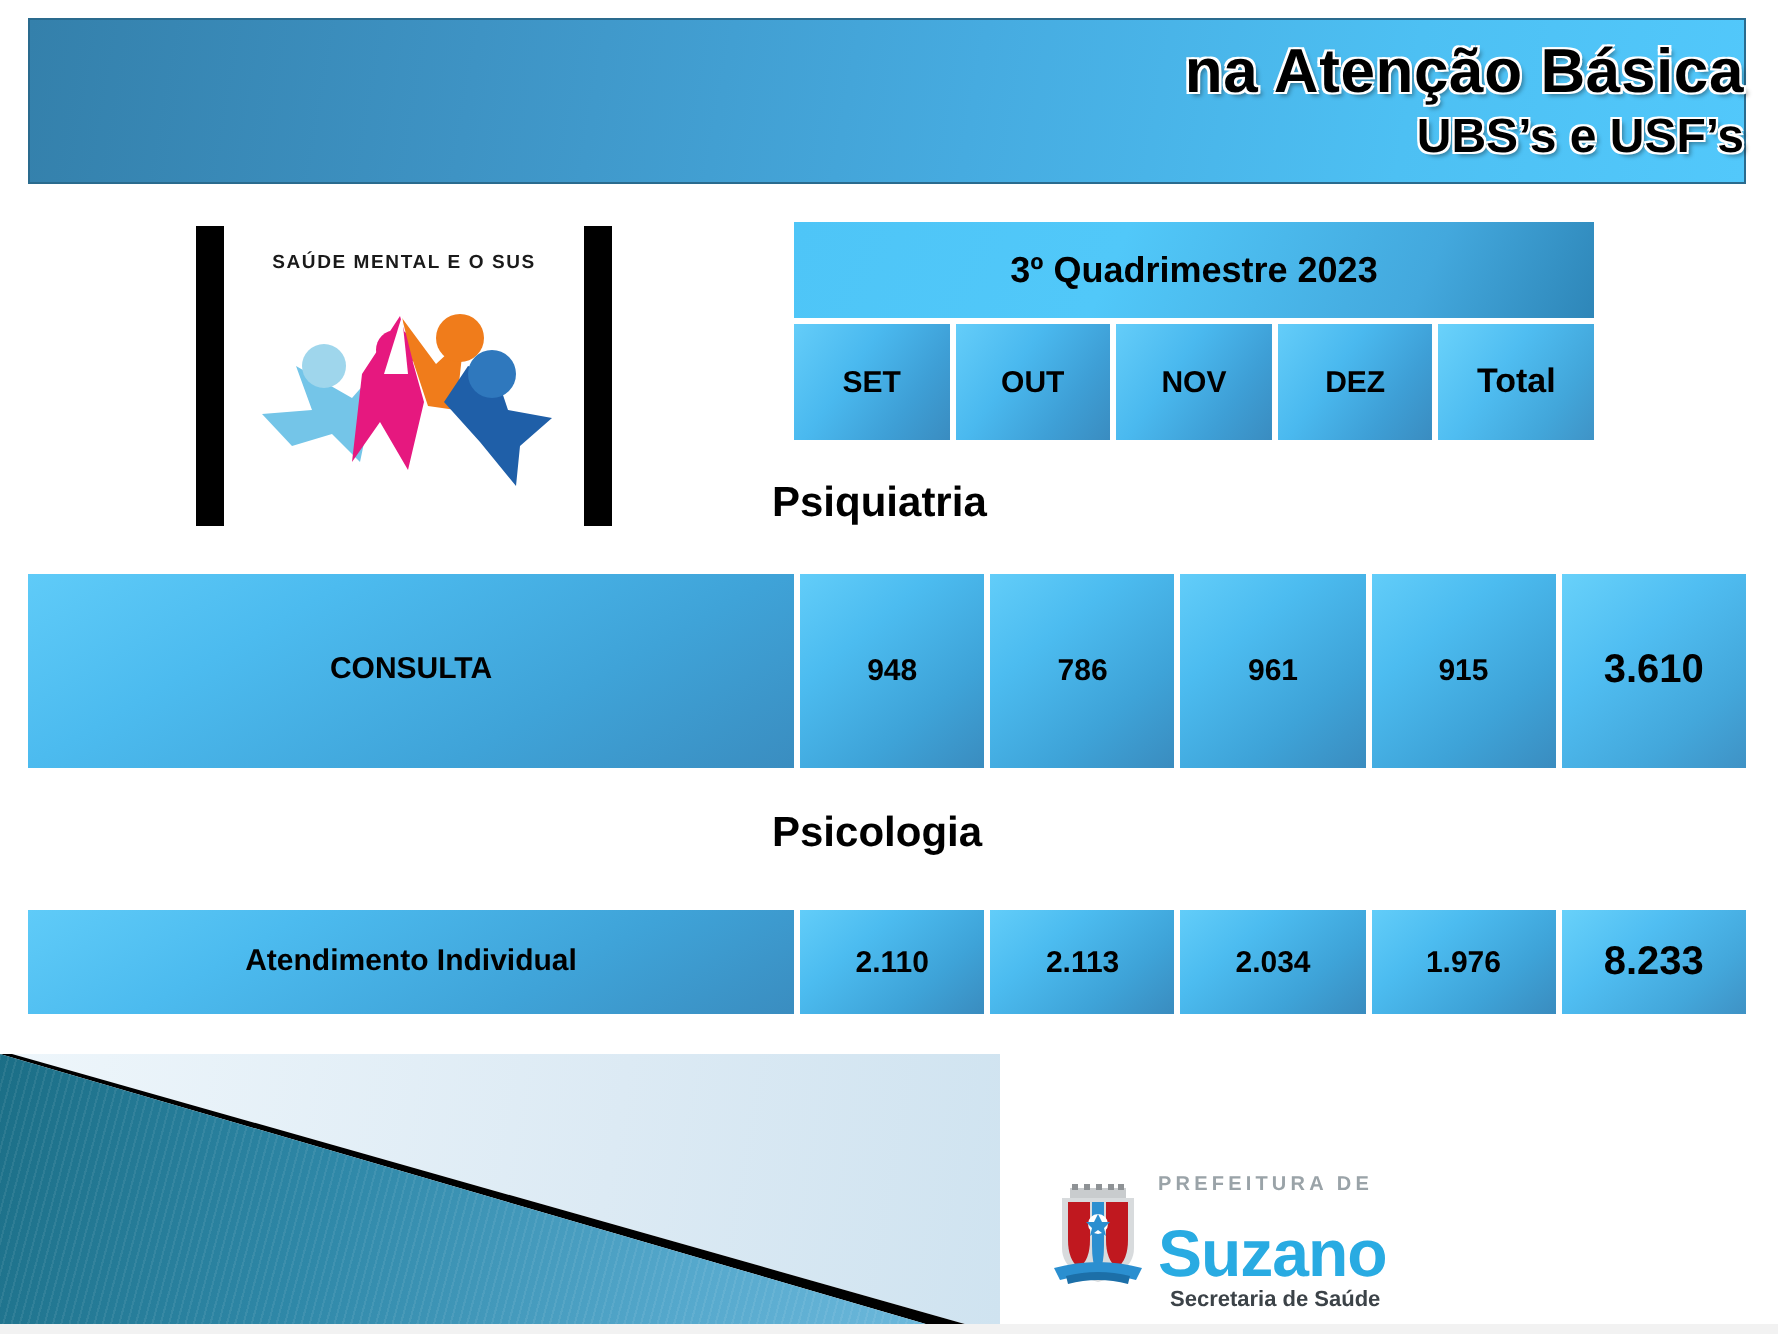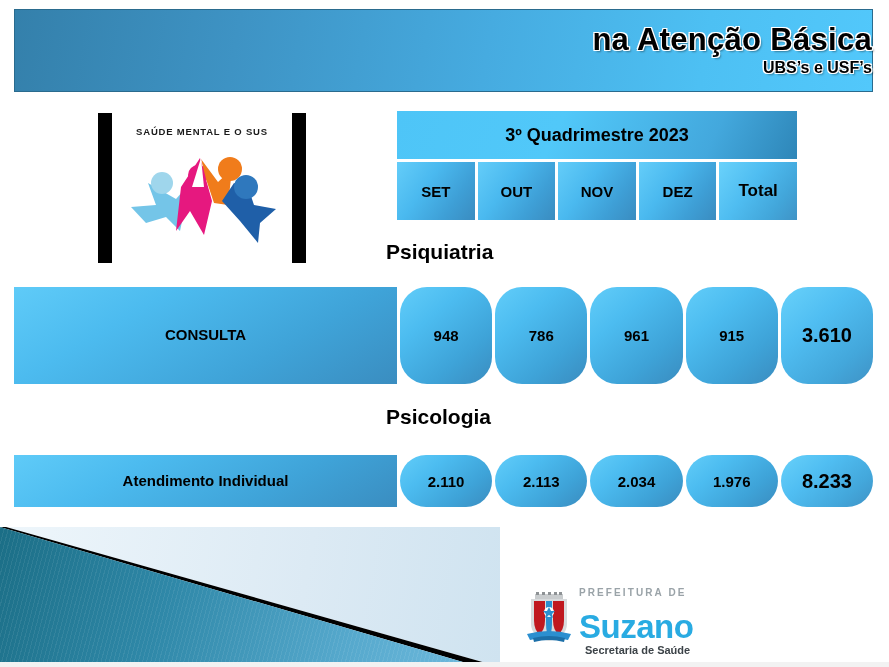--- a/index.html
+++ b/index.html
@@ -97,21 +97,21 @@
     letter-spacing: 0.3px;
     text-shadow:
       -1.2px -1.2px 0 #ffffff,
        1.2px -1.2px 0 #ffffff,
       -1.2px  1.2px 0 #ffffff,
        1.2px  1.2px 0 #ffffff,
        2px 2px 2px rgba(0,0,0,0.35);
     line-height: 1.05;
   }
   .title-line2 {
-    font-size: 16px;
+    font-size: 24px;
     font-weight: bold;
     color: #000000;
     margin-top: 3px;
     text-shadow:
       -1.1px -1.1px 0 #ffffff,
        1.1px -1.1px 0 #ffffff,
       -1.1px  1.1px 0 #ffffff,
        1.1px  1.1px 0 #ffffff,
        2px 2px 2px rgba(0,0,0,0.35);
     line-height: 1.05;
@@ -237,21 +237,20 @@
   }
   .cell-num {
     flex: 1 1 0;
     background: linear-gradient(140deg, #62cdf9 0%, #4cbcf0 32%, #3ea3d8 70%, #3a8cbf 100%);
     display: flex;
     align-items: center;
     justify-content: center;
     font-size: 15px;
     font-weight: bold;
     color: #000000;
-    border-radius: 27px;
   }
   .cell-num.total {
     font-size: 20px;
     background: linear-gradient(140deg, #68d1fa 0%, #50bef2 36%, #43a7db 74%, #3f92c5 100%);
   }
   .h-tall  { height: 97px; }
   .h-mid   { height: 52px; }
   .h-mid2  { height: 58px; }
 
   

